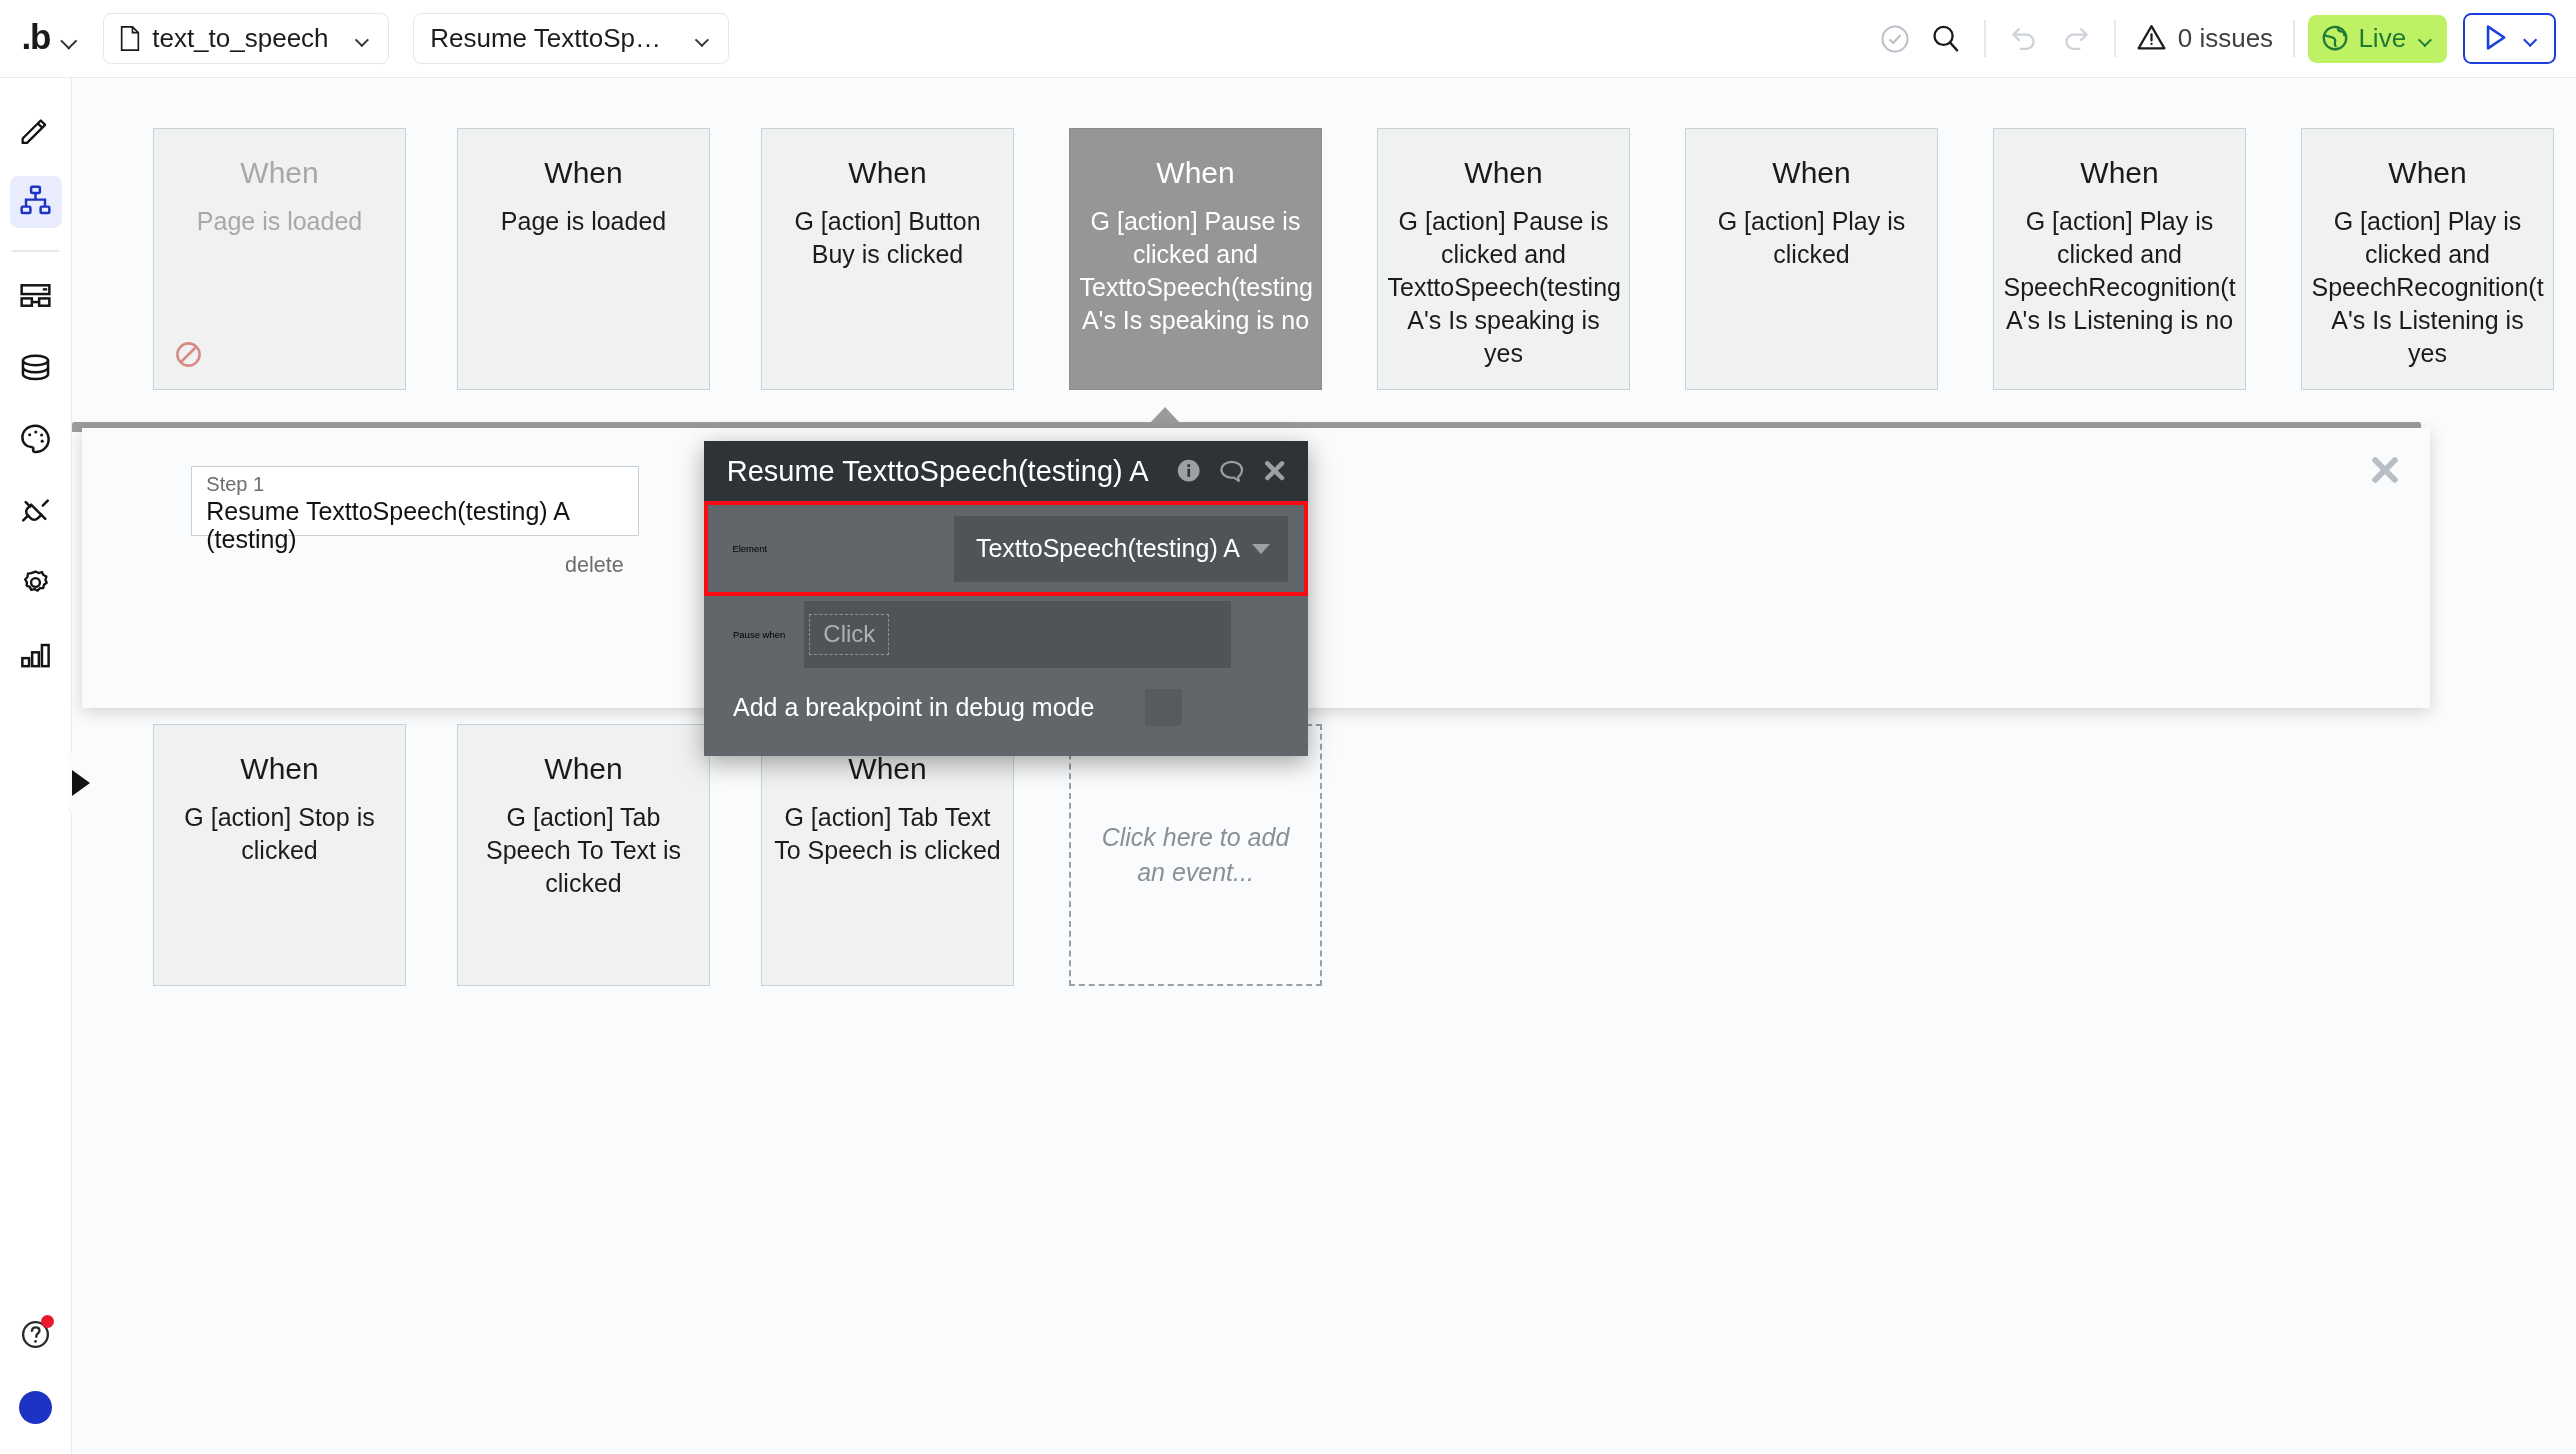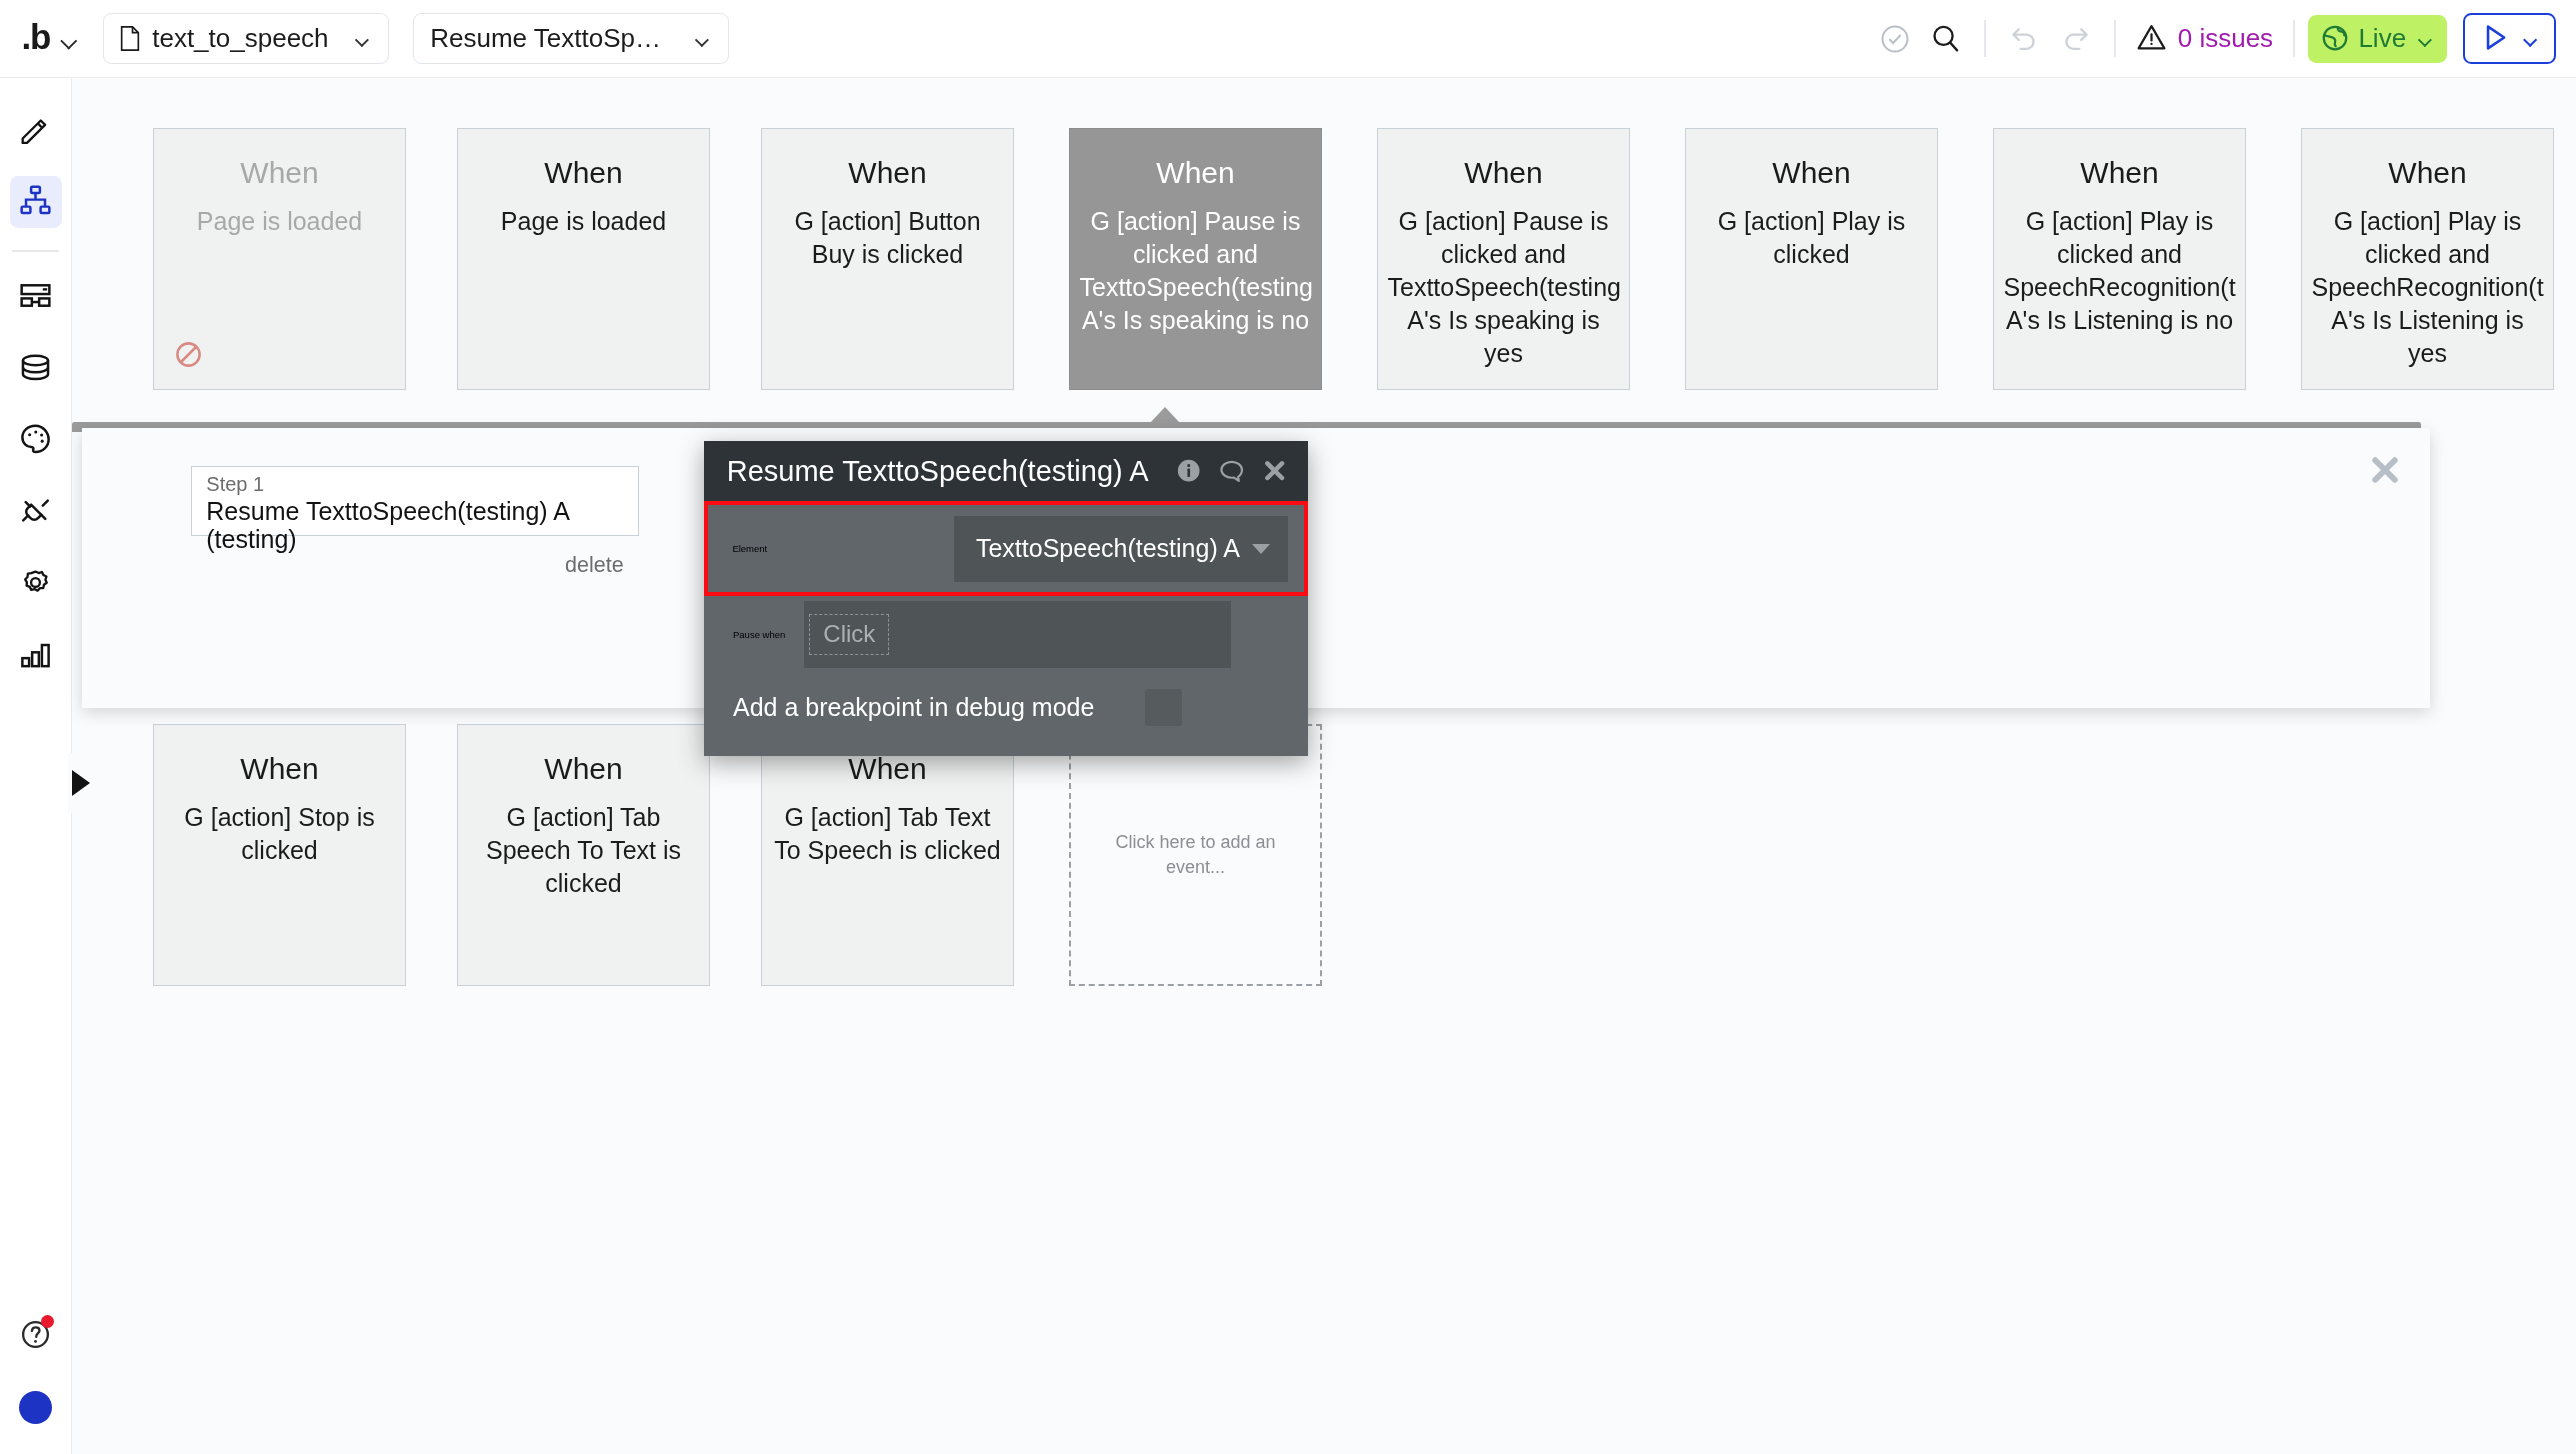--- a/index.html
+++ b/index.html
@@ -63,21 +63,21 @@
   .ic-btn {
     width: 51px; height: 51px; display: flex; align-items: center;
     justify-content: center; cursor: pointer; border-radius: 6px;
   }
   .vdiv { width: 1.8px; height: 37px; background: #e4e7eb; margin: 0 13px; }
 
   .issues {
     display: flex; align-items: center; gap: 10.7px; cursor: pointer;
     padding: 0 7.2px; height: 51px;
   }
-  .issues .txt { font-size: 26px; color: #a21caf; }
+  .issues .txt { font-size: 26px; color: #404040; }
 
   .live-btn {
     display: flex; align-items: center; gap: 8.3px;
     background: #bef264; border-radius: 8.3px;
     height: 48px; padding: 0 13px 0 12px; cursor: pointer;
   }
   .live-btn .txt { font-size: 26px; color: #1f7a36; }
   .live-btn .chev::before { border-color: #1f7a36; border-width: 2.1px;
     width: 7.8px; height: 7.8px; left: 5.4px; top: 6.6px; }
 
@@ -147,21 +147,21 @@
     position: absolute; left: 20px; bottom: 20px;
     width: 29px; height: 29px;
   }
   .evt-add {
     width: 253px; height: 262px;
     border: 2.4px dashed #9aa0a6; background: transparent;
     display: flex; align-items: center; justify-content: center;
     cursor: pointer; padding: 0 24px;
   }
   .evt-add .txt {
-    font-size: 18px; color: #8b8f94; text-align: center; line-height: 1.4;
+    font-size: 25px; color: #8b8f94; text-align: center; line-height: 1.4; font-style: italic;
   }
 
   
   #wf-panel {
     position: absolute; left: 82px; top: 428px;
     width: 2348px; height: 280px;
     background: #fafbfc;
     box-shadow: 0 4.8px 15.5px rgba(0,0,0,0.16);
   }
   #wf-panel-bar {

